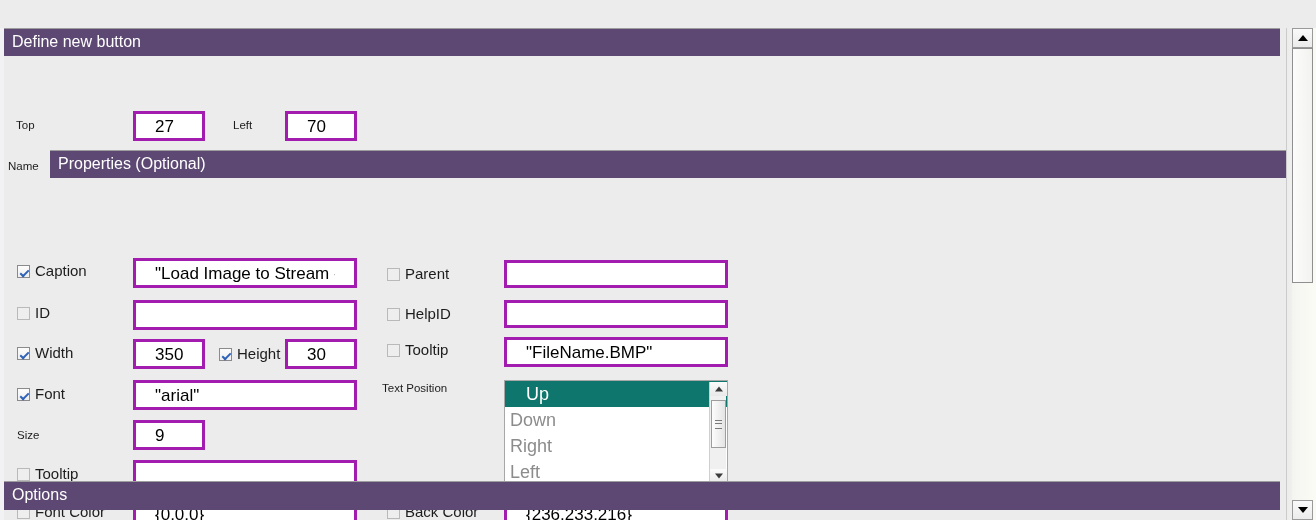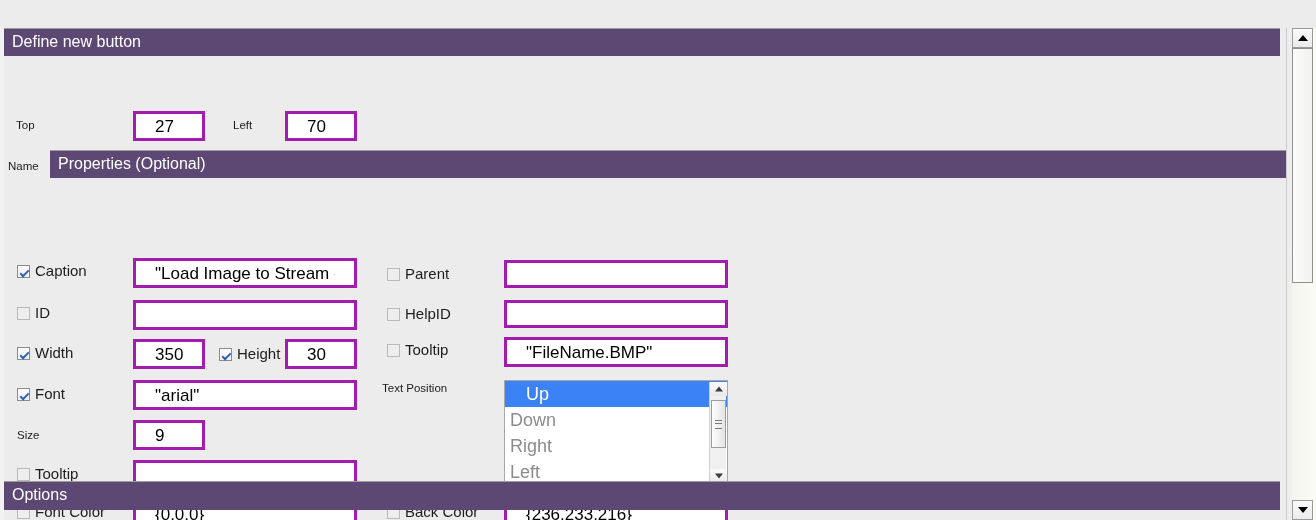--- a/index.html
+++ b/index.html
@@ -168,21 +168,21 @@
   .listbox .opt {
     height: 26px;
     line-height: 26px;
     font-size: 18px;
     color: #8c8c8c;
     padding-left: 5px;
     white-space: nowrap;
     box-sizing: border-box;
   }
   .listbox .opt.sel {
-    background: #3b82f6;
+    background: #0f766e;
     color: #ffffff;
     padding-left: 21px;
   }
   .lb-sb {
     position: absolute;
     right: 1px;
     top: 1px;
     width: 17px;
     bottom: 1px;
     background: #f0f0f0;

